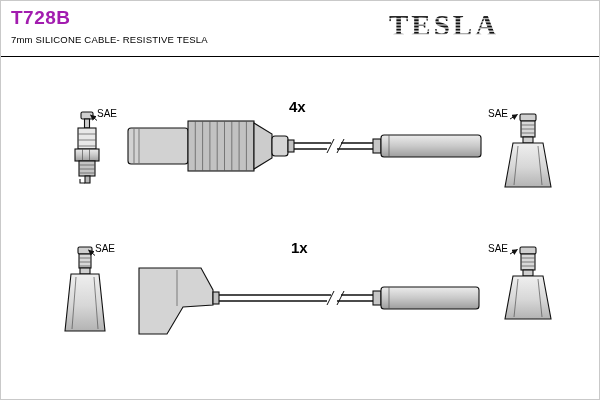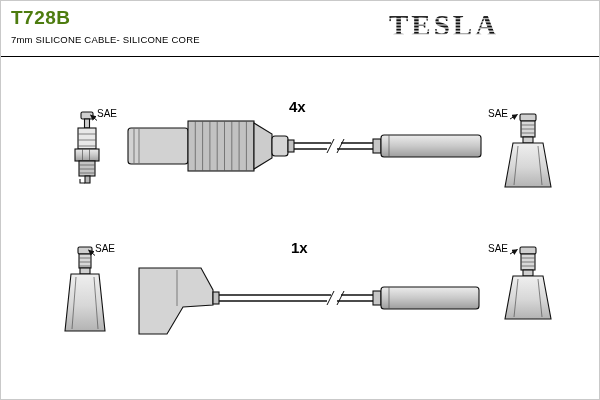--- a/index.html
+++ b/index.html
@@ -1,36 +1,36 @@
 <!DOCTYPE html>
 <html><head>
 <meta charset="utf-8">
 <style>
   html,body{margin:0;padding:0;background:#fff;font-family:"Liberation Sans",sans-serif;}
   .page{position:relative;width:600px;height:400px;background:#ffffff;border:1px solid #c9c9c9;box-sizing:border-box;overflow:hidden;}
-  .part-number{position:absolute;left:10px;top:6px;font-size:19px;font-weight:bold;letter-spacing:.5px;color:#4d7c0f;}
+  .part-number{position:absolute;left:10px;top:6px;font-size:19px;font-weight:bold;letter-spacing:.5px;color:#a21caf;}
   .subtitle{position:absolute;left:10px;top:33px;font-size:9.5px;letter-spacing:.2px;color:#000;}
   .divider{position:absolute;left:0;top:55px;width:600px;height:0;border-top:1.6px solid #000;}
   .logo{position:absolute;left:386px;top:9px;}
   .logo text{font-family:"Liberation Serif",serif;font-weight:bold;font-size:29px;letter-spacing:3px;}
   svg.scene{position:absolute;left:0;top:0;}
   .o{stroke:#111;stroke-width:1.1;}
   .d{stroke:#555;stroke-width:.7;}
   .cable{stroke:#111;stroke-width:1.5;fill:none;}
   .lead{stroke:#111;stroke-width:1;fill:none;}
   .lbl{font:10px "Liberation Sans",sans-serif;fill:#000;}
   .qty{font:600 15px "Liberation Sans",sans-serif;fill:#000;}
 </style>
 </head>
 <body>
 
 <div class="page">
 
   <div class="part-number">T728B</div>
-  <div class="subtitle">7mm SILICONE CABLE- SILICONE CORE</div>
+  <div class="subtitle">7mm SILICONE CABLE- RESISTIVE TESLA</div>
 
   <svg class="logo" width="130" height="32">
     <defs>
       <pattern id="logoStripes" width="4" height="3.1" patternUnits="userSpaceOnUse">
         <rect width="4" height="3.1" fill="#101010"></rect>
         <rect y="2" width="4" height="1.1" fill="#ffffff"></rect>
       </pattern>
     </defs>
     <text x="2" y="25" fill="url(#logoStripes)">TESLA</text>
   </svg>

